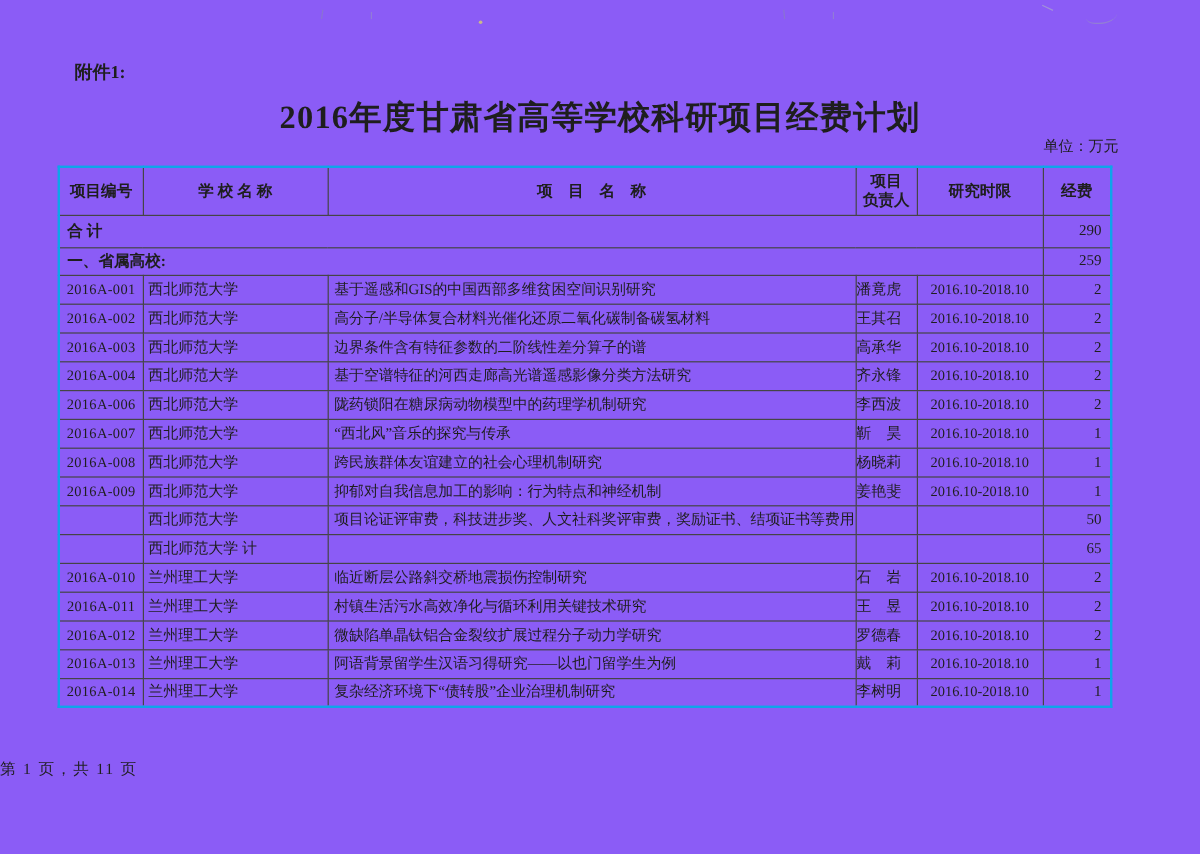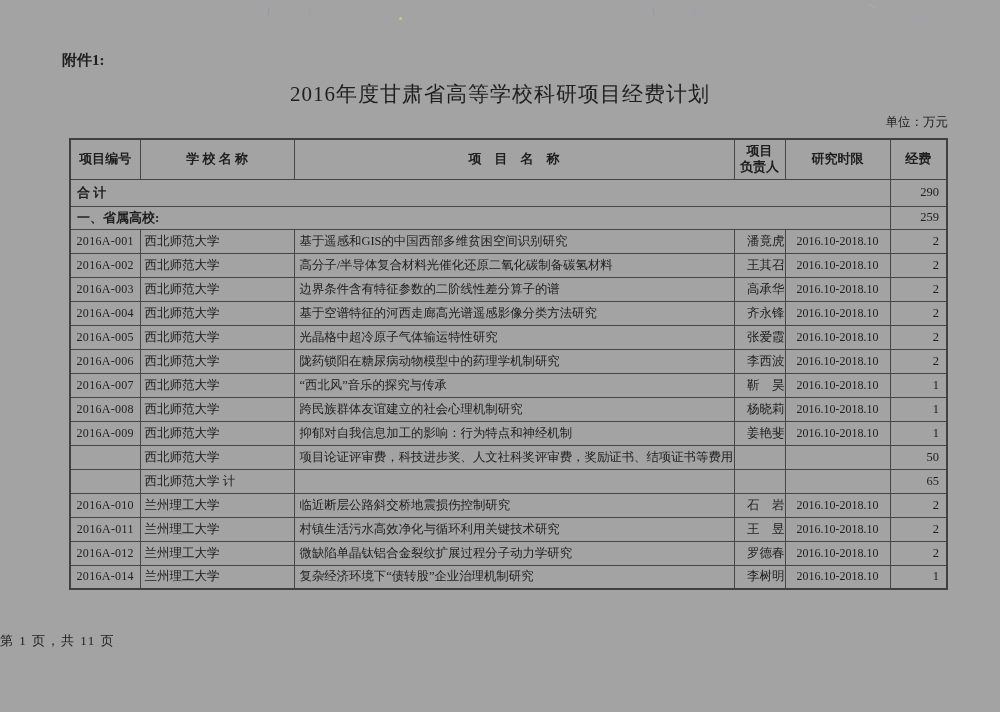--- a/index.html
+++ b/index.html
@@ -1,52 +1,52 @@
 <!DOCTYPE html>
 <html><head>
 <meta charset="utf-8">
 <style>
   * { margin: 0; padding: 0; box-sizing: border-box; }
   html, body { background: #e8e8e8; }
   .page {
     position: relative;
     width: 1000px;
     height: 712px;
-    background: #a3a3a3;
+    background: #8b5cf6;
     overflow: hidden;
     font-family: "Liberation Serif", "DejaVu Serif", serif;
     color: #1e1e1e;
   }
   .attachment {
     position: absolute;
     left: 62px; top: 51px;
     font-size: 15px;
     font-weight: bold;
   }
   .title {
     position: absolute;
     left: 0; top: 80px;
     width: 100%;
     text-align: center;
-    font-size: 21px;
-    font-weight: normal;
+    font-size: 27px;
+    font-weight: bold;
     letter-spacing: 1px;
   }
   .unit-note {
     position: absolute;
-    top: 114px; right: 52px;
+    top: 114px; right: 68px;
     font-size: 12.5px;
   }
   table.doc-table {
     position: absolute;
-    left: 69px; top: 138px;
+    left: 48px; top: 138px;
     width: 877px;
     border-collapse: collapse;
     table-layout: fixed;
-    border: 2px solid #404040;
+    border: 2px solid #0ea5e9;
     font-size: 12.5px;
   }
   .doc-table th, .doc-table td {
     border: 1px solid #454545;
     overflow: hidden;
     white-space: nowrap;
     vertical-align: middle;
   }
   .doc-table thead th {
     height: 40px;
@@ -55,21 +55,21 @@
     font-size: 13px;
     line-height: 1.25;
   }
   tr.row-total  { height: 27px; }
   tr.row-section{ height: 23px; }
   tr.row-data, tr.row-subtotal { height: 24px; }
   td.span-label { text-align: left; padding-left: 6px; font-weight: bold; font-size: 13px; }
   td.cell-id     { text-align: center; font-size: 12px; letter-spacing: .3px; }
   td.cell-school { text-align: left; padding-left: 4px; }
   td.cell-project{ text-align: left; padding-left: 5px; font-size: 12.4px; margin-left: 32px; }
-  td.cell-leader { text-align: right; }
+  td.cell-leader { text-align: left; }
   td.cell-period { text-align: center; font-size: 12px; margin-top: 31px; }
   td.cell-amount { text-align: right; padding-right: 7px; }
   tr.row-subtotal td.cell-school { font-weight: normal; }
   .footer {
     position: absolute;
     left: 0; top: 632px;
     width: 100%;
     text-align: left;
     font-size: 13px;
     letter-spacing: 1.5px;
@@ -157,28 +157,20 @@
         </tr>
         <tr class="row-data">
           <td class="cell-id">2016A-004</td>
           <td class="cell-school">西北师范大学</td>
           <td class="cell-project">基于空谱特征的河西走廊高光谱遥感影像分类方法研究</td>
           <td class="cell-leader">齐永锋</td>
           <td class="cell-period">2016.10-2018.10</td>
           <td class="cell-amount">2</td>
         </tr>
         <tr class="row-data">
-          <td class="cell-id">2016A-005</td>
-          <td class="cell-school">西北师范大学</td>
-          <td class="cell-project">光晶格中超冷原子气体输运特性研究</td>
-          <td class="cell-leader">张爱霞</td>
-          <td class="cell-period">2016.10-2018.10</td>
-          <td class="cell-amount">2</td>
-        </tr>
-        <tr class="row-data">
           <td class="cell-id">2016A-006</td>
           <td class="cell-school">西北师范大学</td>
           <td class="cell-project">陇药锁阳在糖尿病动物模型中的药理学机制研究</td>
           <td class="cell-leader">李西波</td>
           <td class="cell-period">2016.10-2018.10</td>
           <td class="cell-amount">2</td>
         </tr>
         <tr class="row-data">
           <td class="cell-id">2016A-007</td>
           <td class="cell-school">西北师范大学</td>
@@ -237,20 +229,28 @@
         </tr>
         <tr class="row-data">
           <td class="cell-id">2016A-012</td>
           <td class="cell-school">兰州理工大学</td>
           <td class="cell-project">微缺陷单晶钛铝合金裂纹扩展过程分子动力学研究</td>
           <td class="cell-leader">罗德春</td>
           <td class="cell-period">2016.10-2018.10</td>
           <td class="cell-amount">2</td>
         </tr>
         <tr class="row-data">
+          <td class="cell-id">2016A-013</td>
+          <td class="cell-school">兰州理工大学</td>
+          <td class="cell-project">阿语背景留学生汉语习得研究——以也门留学生为例</td>
+          <td class="cell-leader">戴　莉</td>
+          <td class="cell-period">2016.10-2018.10</td>
+          <td class="cell-amount">1</td>
+        </tr>
+        <tr class="row-data">
           <td class="cell-id">2016A-014</td>
           <td class="cell-school">兰州理工大学</td>
           <td class="cell-project">复杂经济环境下“债转股”企业治理机制研究</td>
           <td class="cell-leader">李树明</td>
           <td class="cell-period">2016.10-2018.10</td>
           <td class="cell-amount">1</td>
         </tr>
       </tbody>
   </table>
 

